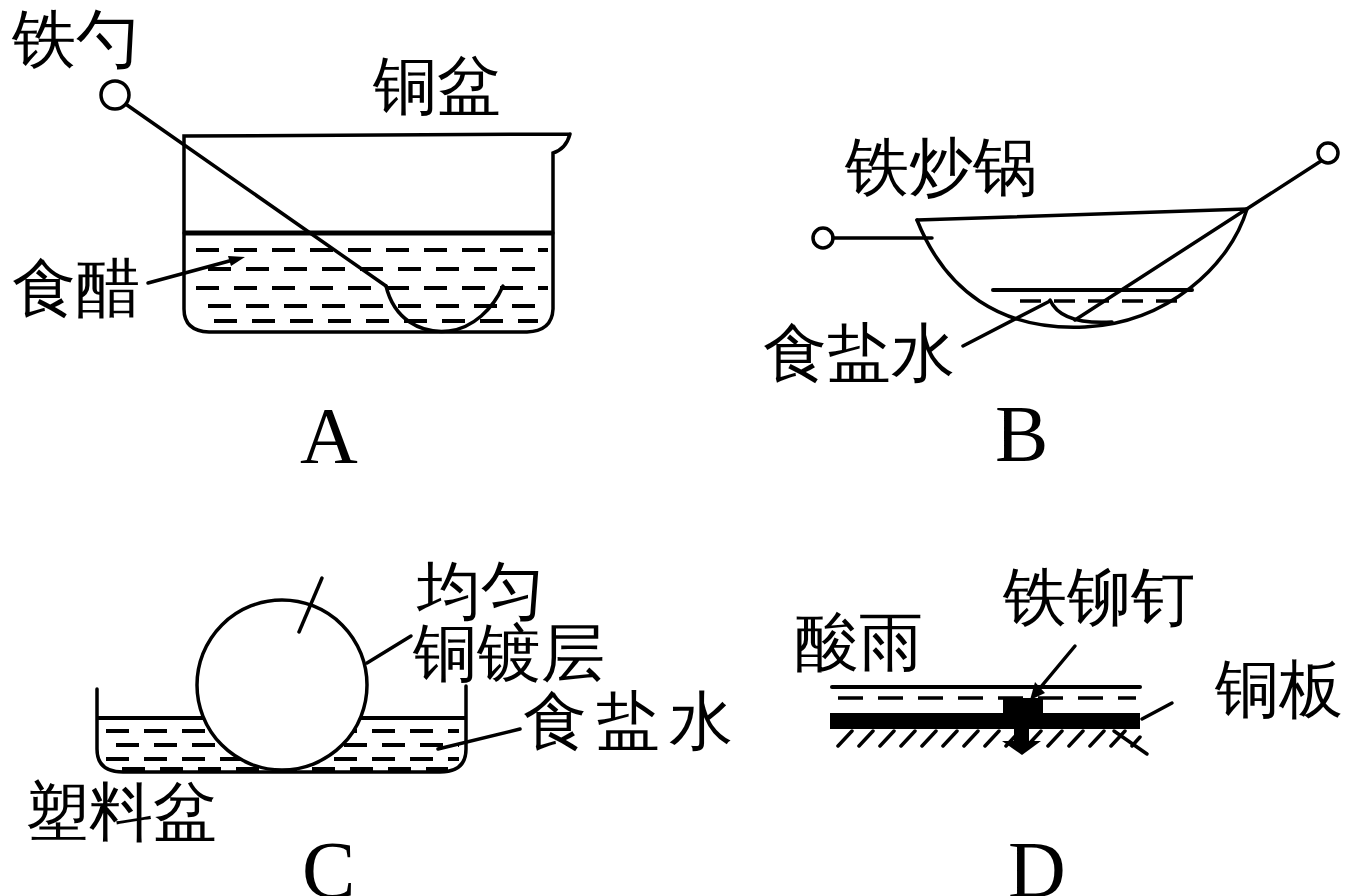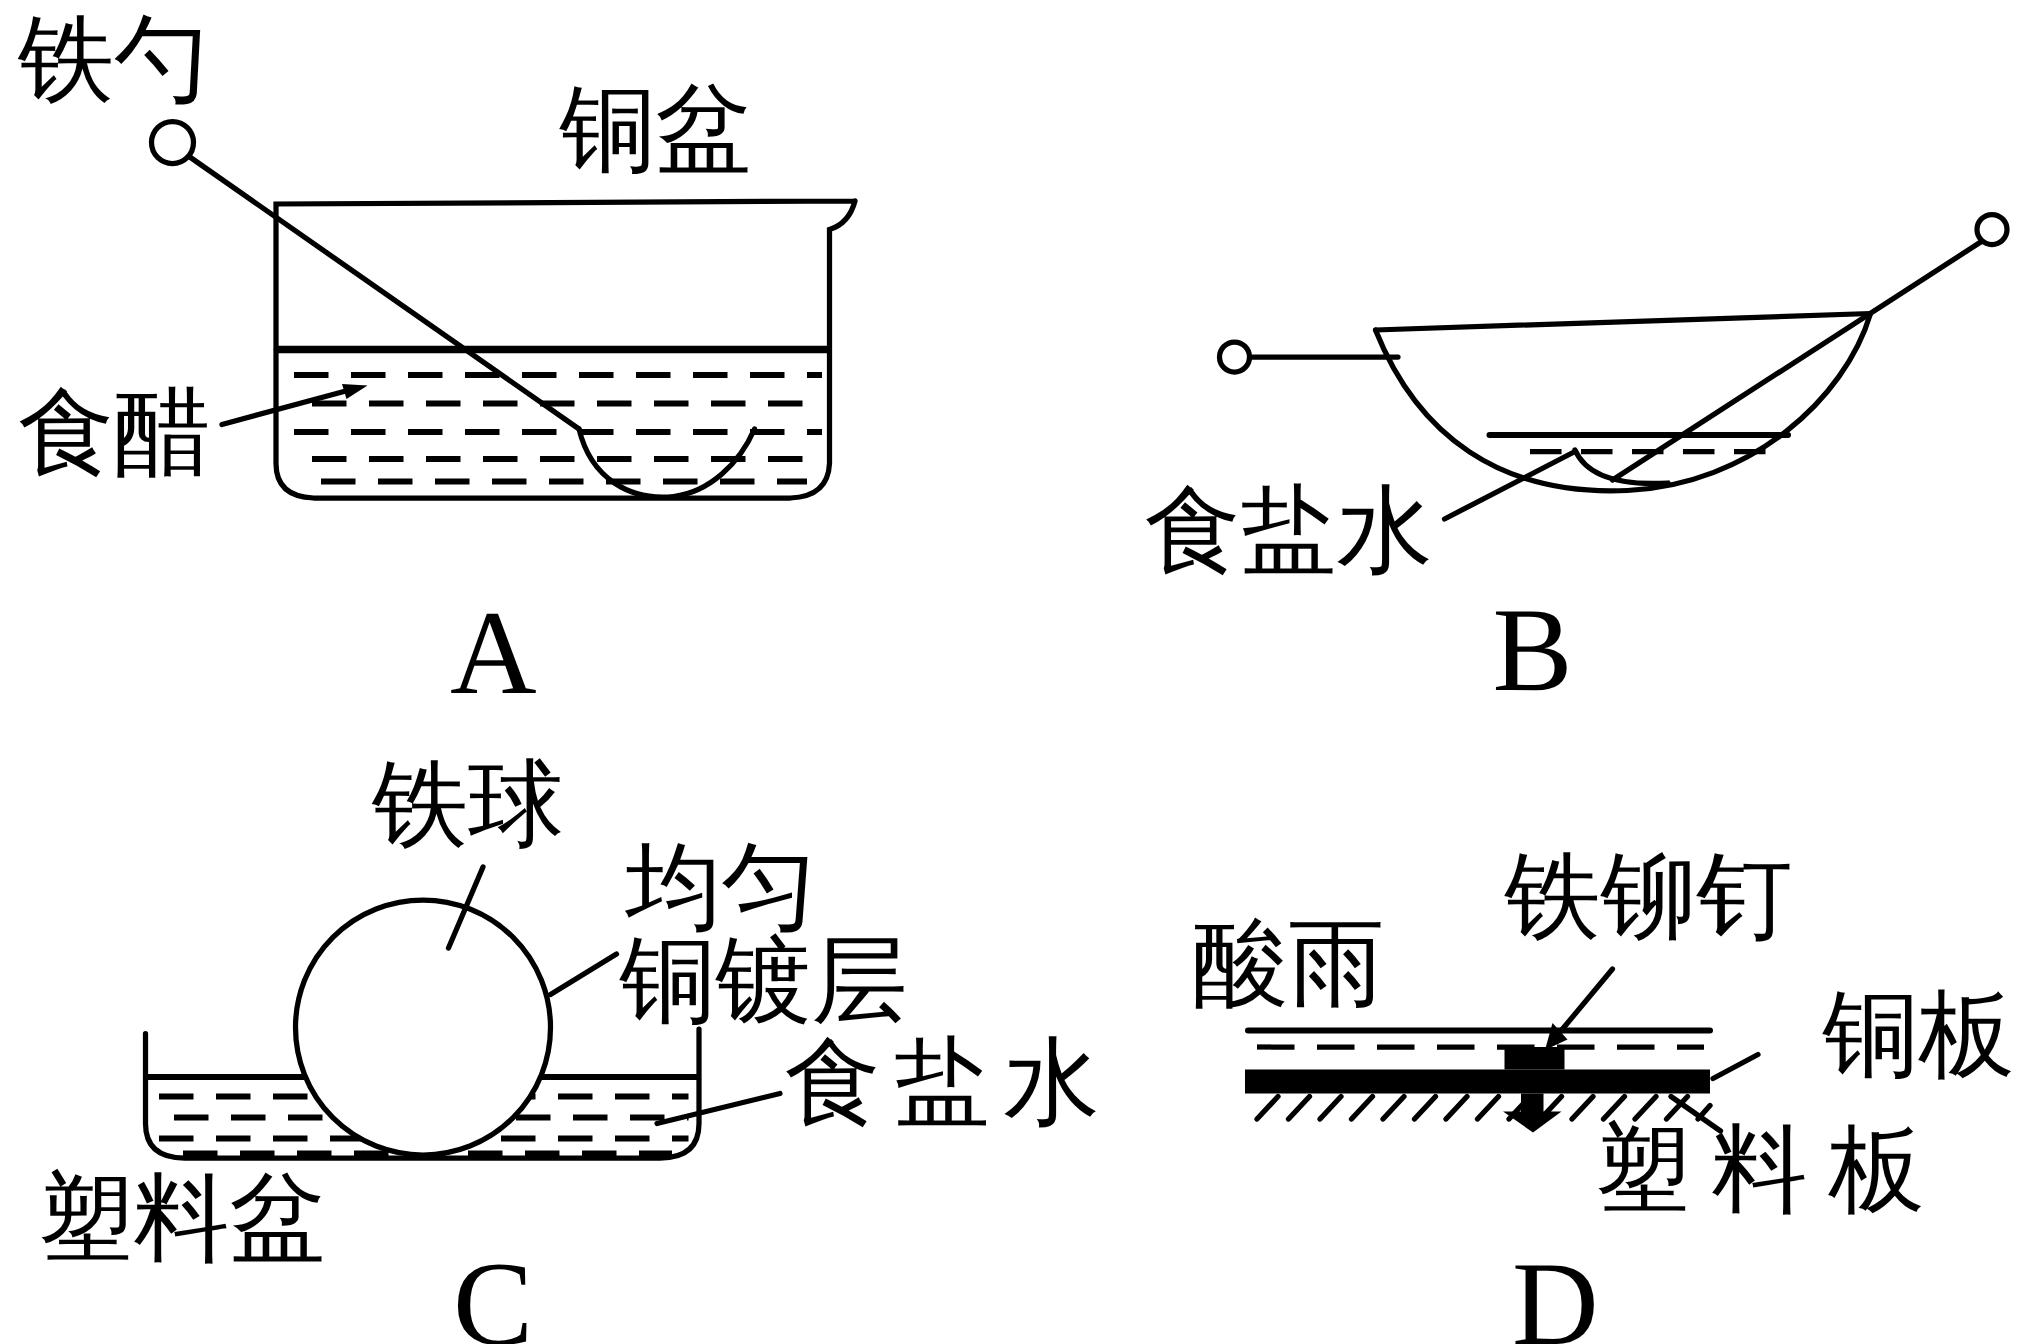--- a/index.html
+++ b/index.html
@@ -94,29 +94,28 @@
 
       <path class="s" d="M1114,731 L1147,754"></path>
     </g>
   </svg>
 
   <div class="cjk" style="left:12px;top:8px">铁勺</div>
   <div class="cjk" style="left:373px;top:55px">铜盆</div>
   <div class="cjk" style="left:12px;top:257px">食醋</div>
   <div class="panel-letter" style="left:300px;top:396px">A</div>
 
+  <div class="cjk" style="left:845px;top:136px">铁炒锅</div>
   <div class="cjk" style="left:763px;top:322px">食盐水</div>
   <div class="panel-letter" style="left:995px;top:394px">B</div>
 
-  <div class="cjk" style="left:248px;top:505px">铁球</div>
   <div class="cjk" style="left:417px;top:560px">均匀</div>
   <div class="cjk" style="left:413px;top:622px">铜镀层</div>
   <div class="cjk sp9" style="left:523px;top:690px">食盐水</div>
   <div class="cjk" style="left:25px;top:781px">塑料盆</div>
   <div class="panel-letter" style="left:302px;top:830px">C</div>
 
   <div class="cjk" style="left:1003px;top:566px">铁铆钉</div>
   <div class="cjk" style="left:795px;top:611px">酸雨</div>
   <div class="cjk" style="left:1215px;top:658px">铜板</div>
-  <div class="cjk sp14" style="left:1063px;top:748px">塑料板</div>
   <div class="panel-letter" style="left:1008px;top:830px">D</div>
 
 </div>
 
 </body></html>

